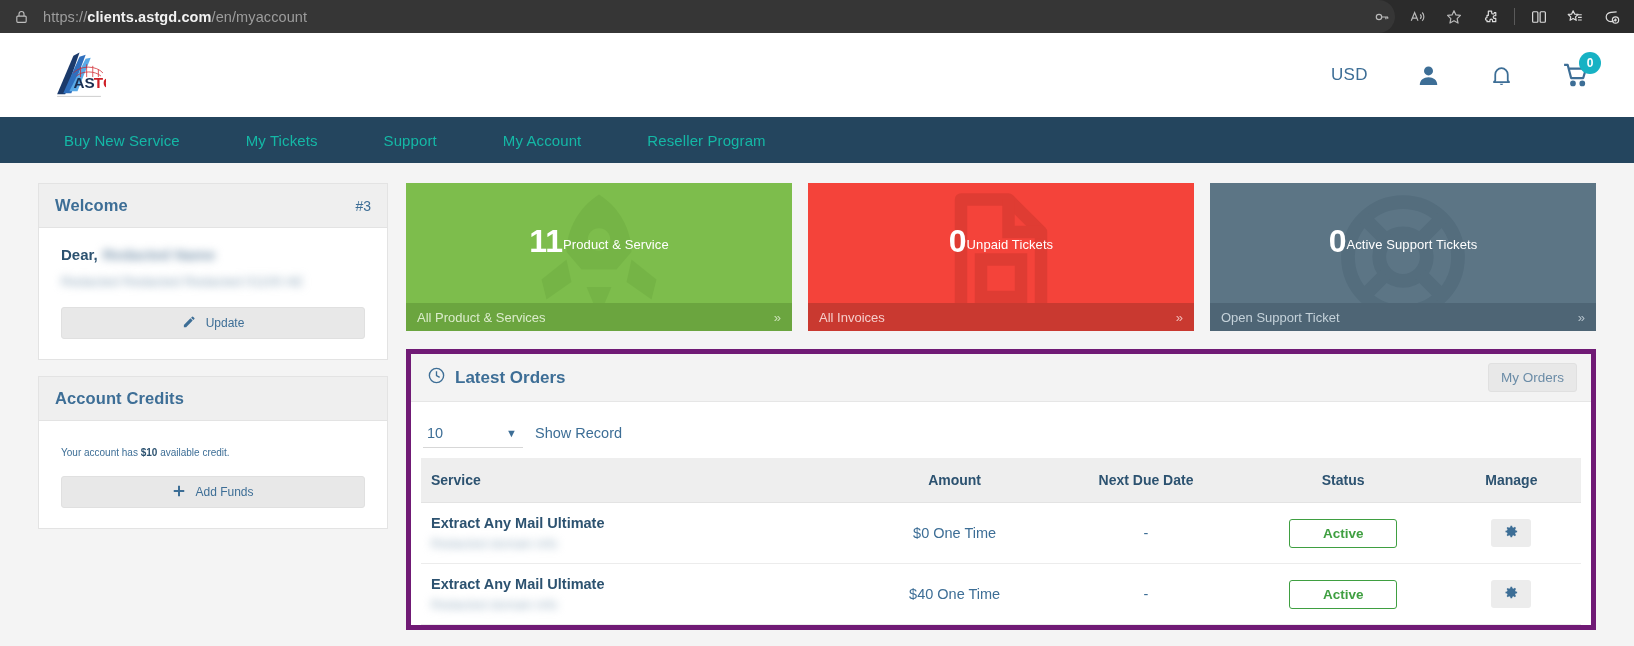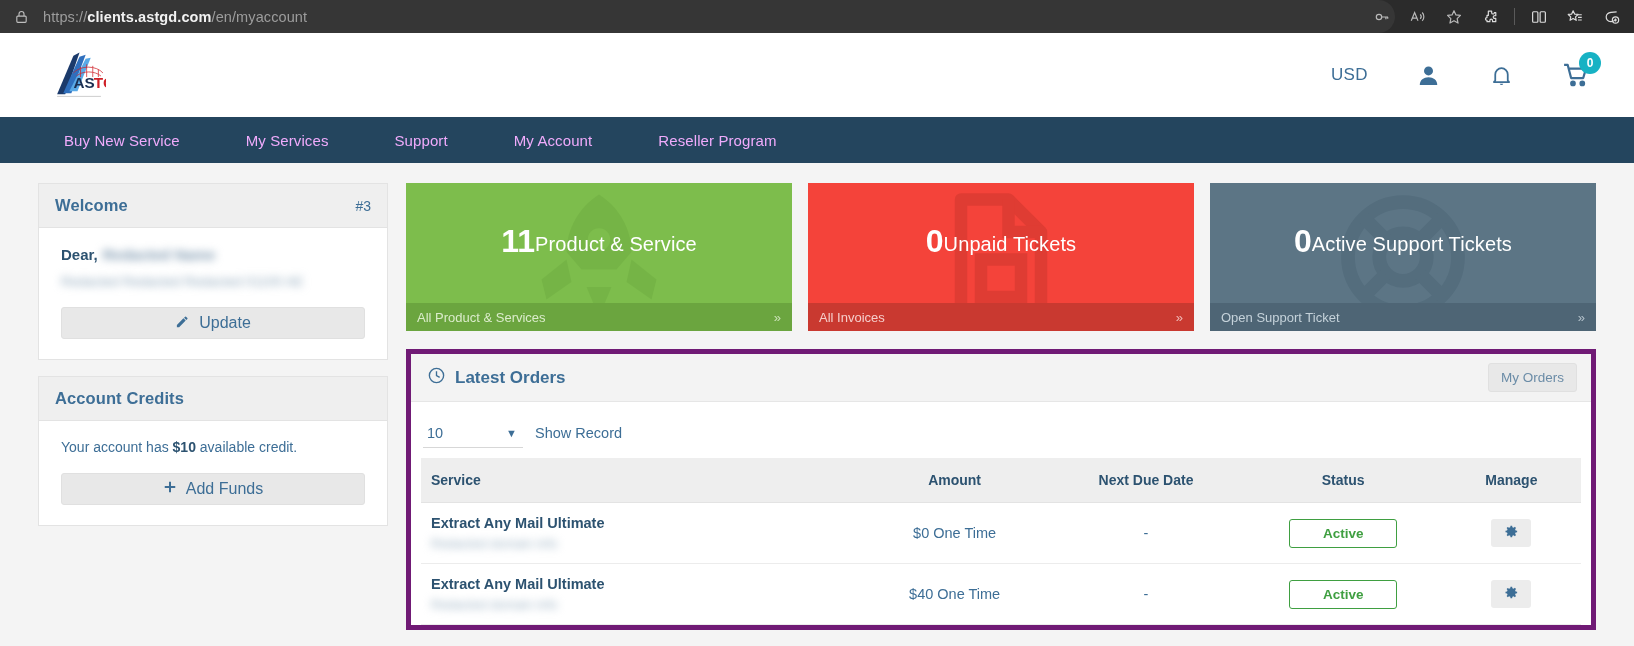--- a/index.html
+++ b/index.html
@@ -66,21 +66,21 @@
     display: flex; align-items: center; justify-content: center;
   }
 
   
   .navbar {
     height: 46px; background: #24455e;
     display: flex; align-items: center;
     padding-left: 50px;
   }
   .nav-item {
-    color: #f0abfc; font-size: 15px;
+    color: #14b8a6; font-size: 15px;
     padding: 4px 33px;
     height: 44px; display: flex; align-items: center;
     white-space: nowrap; letter-spacing: .1px;
   }
   .nav-item:first-child { padding-left: 14px; }
 
   
   .page {
     background: #f4f4f4;
     height: calc(646px - 33px - 84px - 46px);
@@ -116,42 +116,42 @@
   }
   .dear .blurred { margin-left: 5px; font-weight: bold; }
   .addr { margin-top: 11px; font-size: 13.5px; color: #8aa3b8; }
   .btn-soft {
     margin-top: 18px;
     display: flex; align-items: center; justify-content: center; gap: 9px;
     height: 32px;
     background: #e8e8e8;
     border: 1px solid #e0e0e0;
     border-radius: 3px;
-    color: #3d6e96; font-size: 16px;
-  }
-  .credit-text { font-size: 14px; color: #3d6e96; }
+    color: #3d6e96; font-size: 12px;
+  }
+  .credit-text { font-size: 10px; color: #3d6e96; margin-top: 8px; }
   .credit-text b { color: #2c5270; }
 
   
   .tiles { display: flex; gap: 16px; }
   .tile {
     flex: 1 1 0; position: relative;
     height: 148px;
     overflow: hidden;
     display: flex; flex-direction: column;
   }
   .tile-main {
     flex: 1 1 auto;
     display: flex; 
     align-items: center; justify-content: center;
     position: relative; z-index: 2;
     padding-bottom: 3px;
   }
   .tile-num { color: #fff; font-size: 32px; font-weight: bold; line-height: 1.05; }
-  .tile-label { color: #fff; font-size: 20px; margin-top: 6px; letter-spacing: .1px; text-align: right; }
+  .tile-label { color: #fff; font-size: 13px; margin-top: 6px; letter-spacing: .1px; text-align: right; }
   .tile-foot {
     height: 28px; flex: 0 0 28px;
     display: flex; align-items: center; justify-content: space-between;
     padding: 0 11px;
     position: relative; z-index: 2;
     font-size: 13px;
   }
   .tile-watermark {
     position: absolute; z-index: 1;
     top: 0; left: 0; right: 0; bottom: 0;
@@ -335,21 +335,21 @@
         <circle cx="9.4" cy="19.2" r="1.5" fill="#3d6e96"></circle>
         <circle cx="17.4" cy="19.2" r="1.5" fill="#3d6e96"></circle>
       </svg>
       <span class="cart-badge">0</span>
     </span>
   </div>
 </div>
 
 <div class="navbar">
   <a class="nav-item">Buy New Service</a>
-  <a class="nav-item">My Services</a>
+  <a class="nav-item">My Tickets</a>
   <a class="nav-item">Support</a>
   <a class="nav-item">My Account</a>
   <a class="nav-item">Reseller Program</a>
 </div>
 
 <div class="page">
 
   <div class="col-left">
 
     <div class="card">

